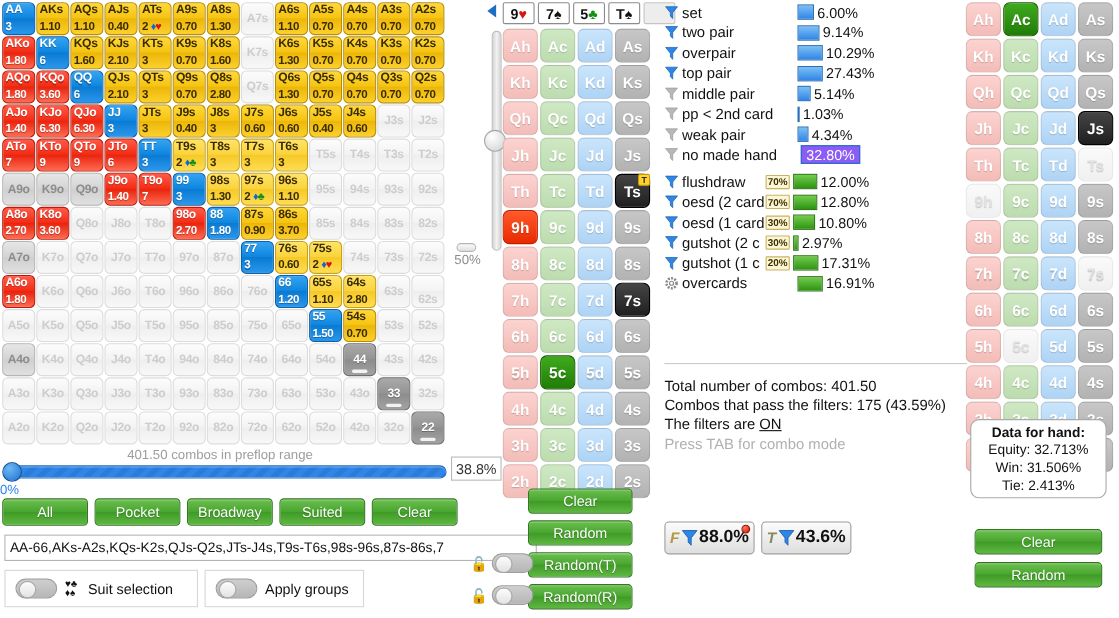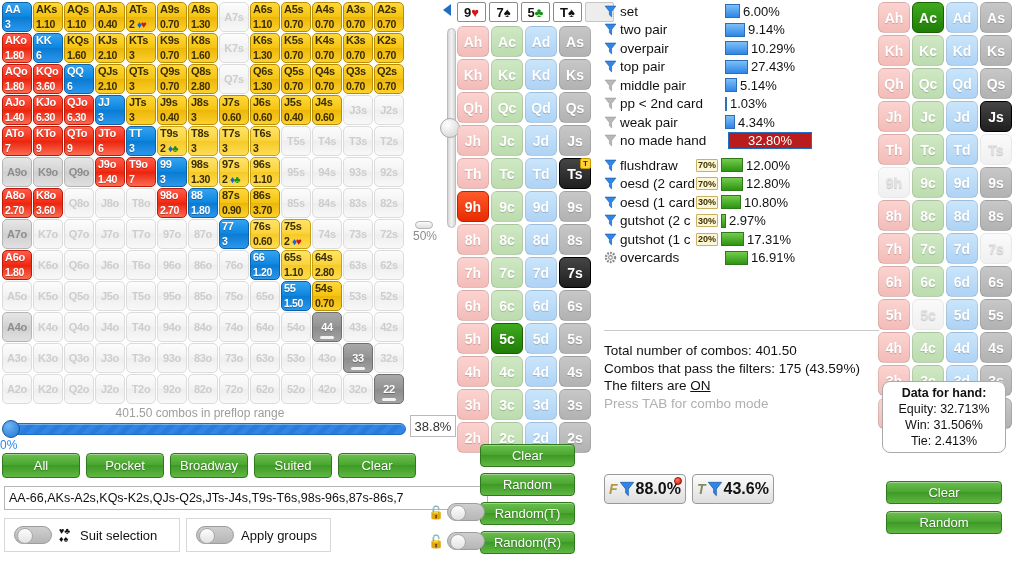--- a/index.html
+++ b/index.html
@@ -126,21 +126,21 @@
   .frow { display:flex; align-items:center; height:18.5px; font-size:13.5px; color:#111; cursor:pointer; }
   .funnel { width:13px; height:13px; margin-right:3px; flex:none; }
   .fname { width:105px; white-space:nowrap; overflow:hidden; }
   .wbadge { border:1px solid #c9b362; background:#fdf6d5; font-size:9px; font-weight:bold;
     color:#3b3100; padding:0 1px; margin-right:3px; border-radius:1px; height:13px;
     display:flex; align-items:center; cursor:pointer; }
   .barwrap { width:70px; display:flex; align-items:center; flex:none; }
   .bar { height:14px; border:1px solid #2a6fb8; background:linear-gradient(180deg,#7cc0f5,#2f86e8); }
   .bar.green { border-color:#2e7a18; background:linear-gradient(180deg,#73cc4d,#2e9412); }
   .fpct { font-size:13px; color:#111; margin-left:3px; white-space:nowrap; }
-  .fpct.hl { background:#b91c1c; color:#fff; padding:0 19px; border:1px solid #1e6fc4; }
+  .fpct.hl { background:#8b5cf6; color:#fff; padding:0 4px; border:1px solid #1e6fc4; }
   .gear { width:13px; height:13px; margin-right:3px; flex:none; }
 
   #divider { position:absolute; left:604px; top:330px; width:275px; height:1px; background:#c9c9c9; }
   #stats { position:absolute; left:604px; top:342px; width:290px; font-size:13.5px; line-height:17.5px; color:#111; }
   #stats .dim { color:#b0b0b0; }
   #stats u { text-decoration:underline; }
 
   
   #eqbadges { position:absolute; left:604px; top:474px; display:flex; gap:6px; }
   .eqb { height:30px; border:1px solid #9a9a9a; border-radius:4px;
@@ -589,21 +589,21 @@
         <span class="lab">65s</span>
         <span class="val">1.10</span>
       </div>
       <div class="cell c-yellow">
         <span class="lab">64s</span>
         <span class="val">2.80</span>
       </div>
       <div class="cell c-empty" style="justify-content: center; align-items: center;">
         <span class="lab ctr">63s</span>
       </div>
-      <div class="cell c-empty" style="justify-content: center; align-items: center;">
+      <div class="cell c-empty" style="justify-content: flex-end; align-items: center;">
         <span class="lab ctr">62s</span>
       </div>
       <div class="cell c-empty" style="justify-content: center; align-items: center;">
         <span class="lab ctr">A5o</span>
       </div>
       <div class="cell c-empty" style="justify-content: center; align-items: center;">
         <span class="lab ctr">K5o</span>
       </div>
       <div class="cell c-empty" style="justify-content: center; align-items: center;">
         <span class="lab ctr">Q5o</span>

